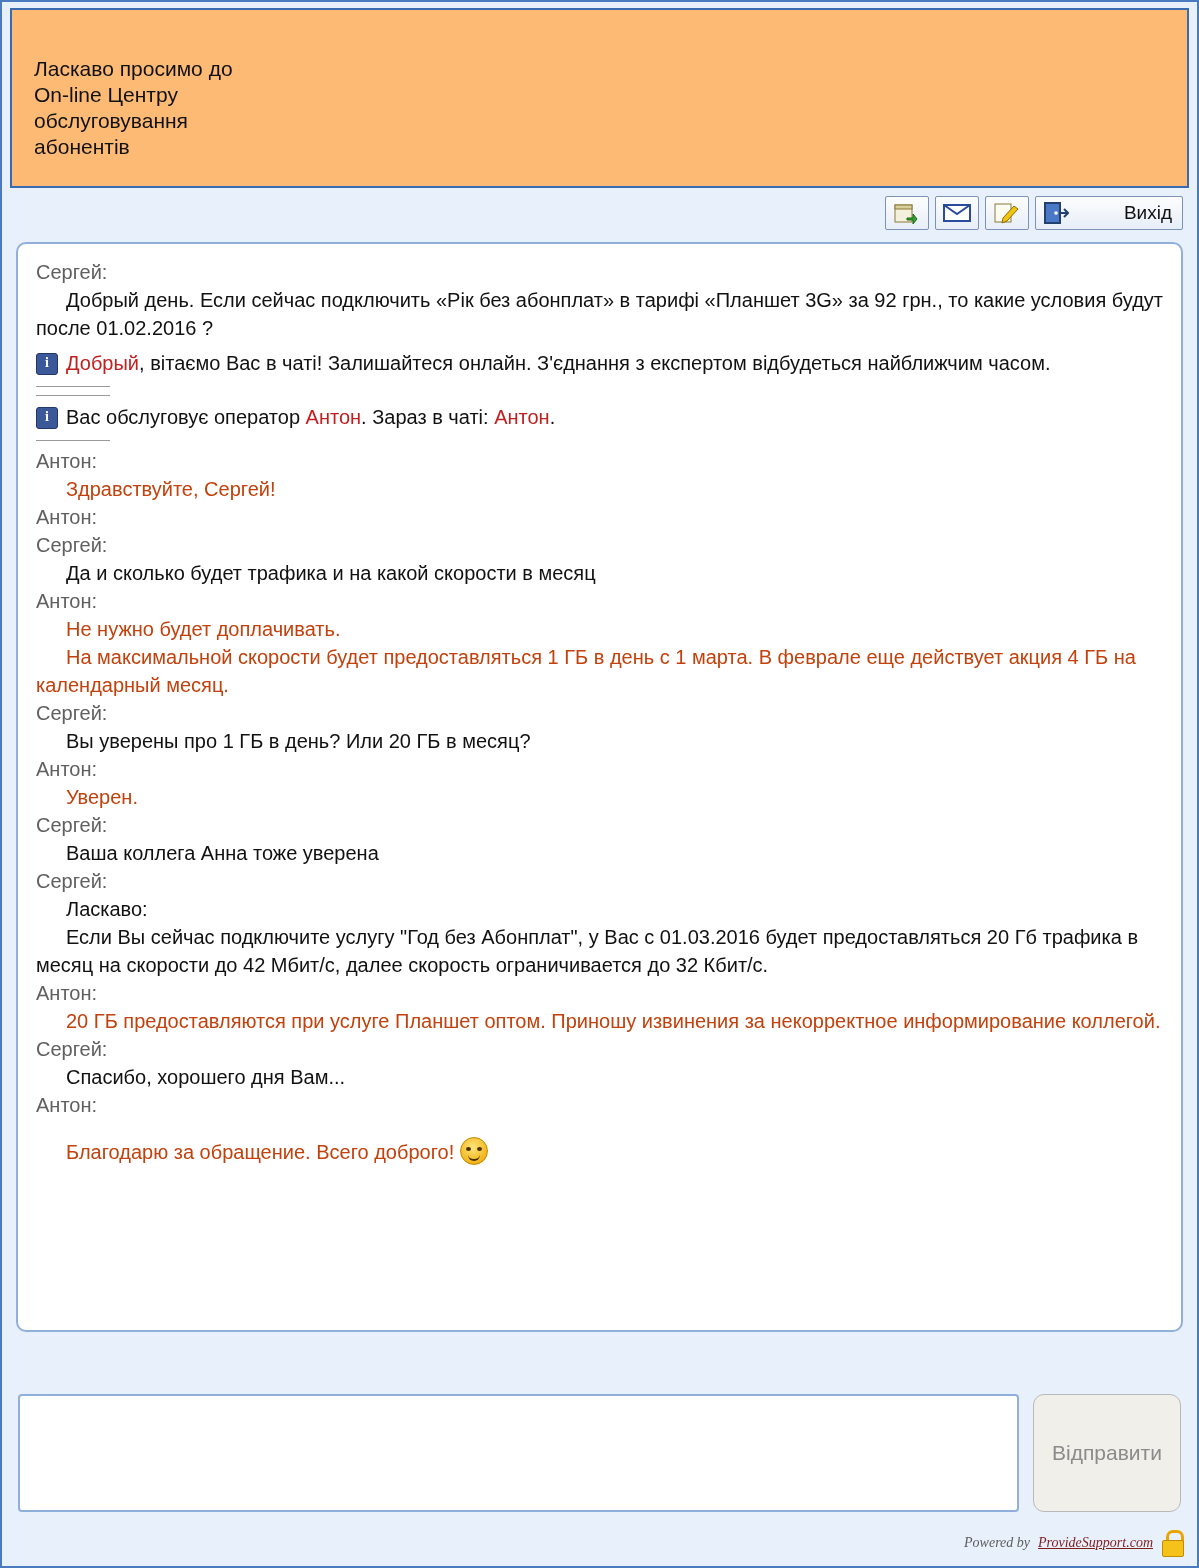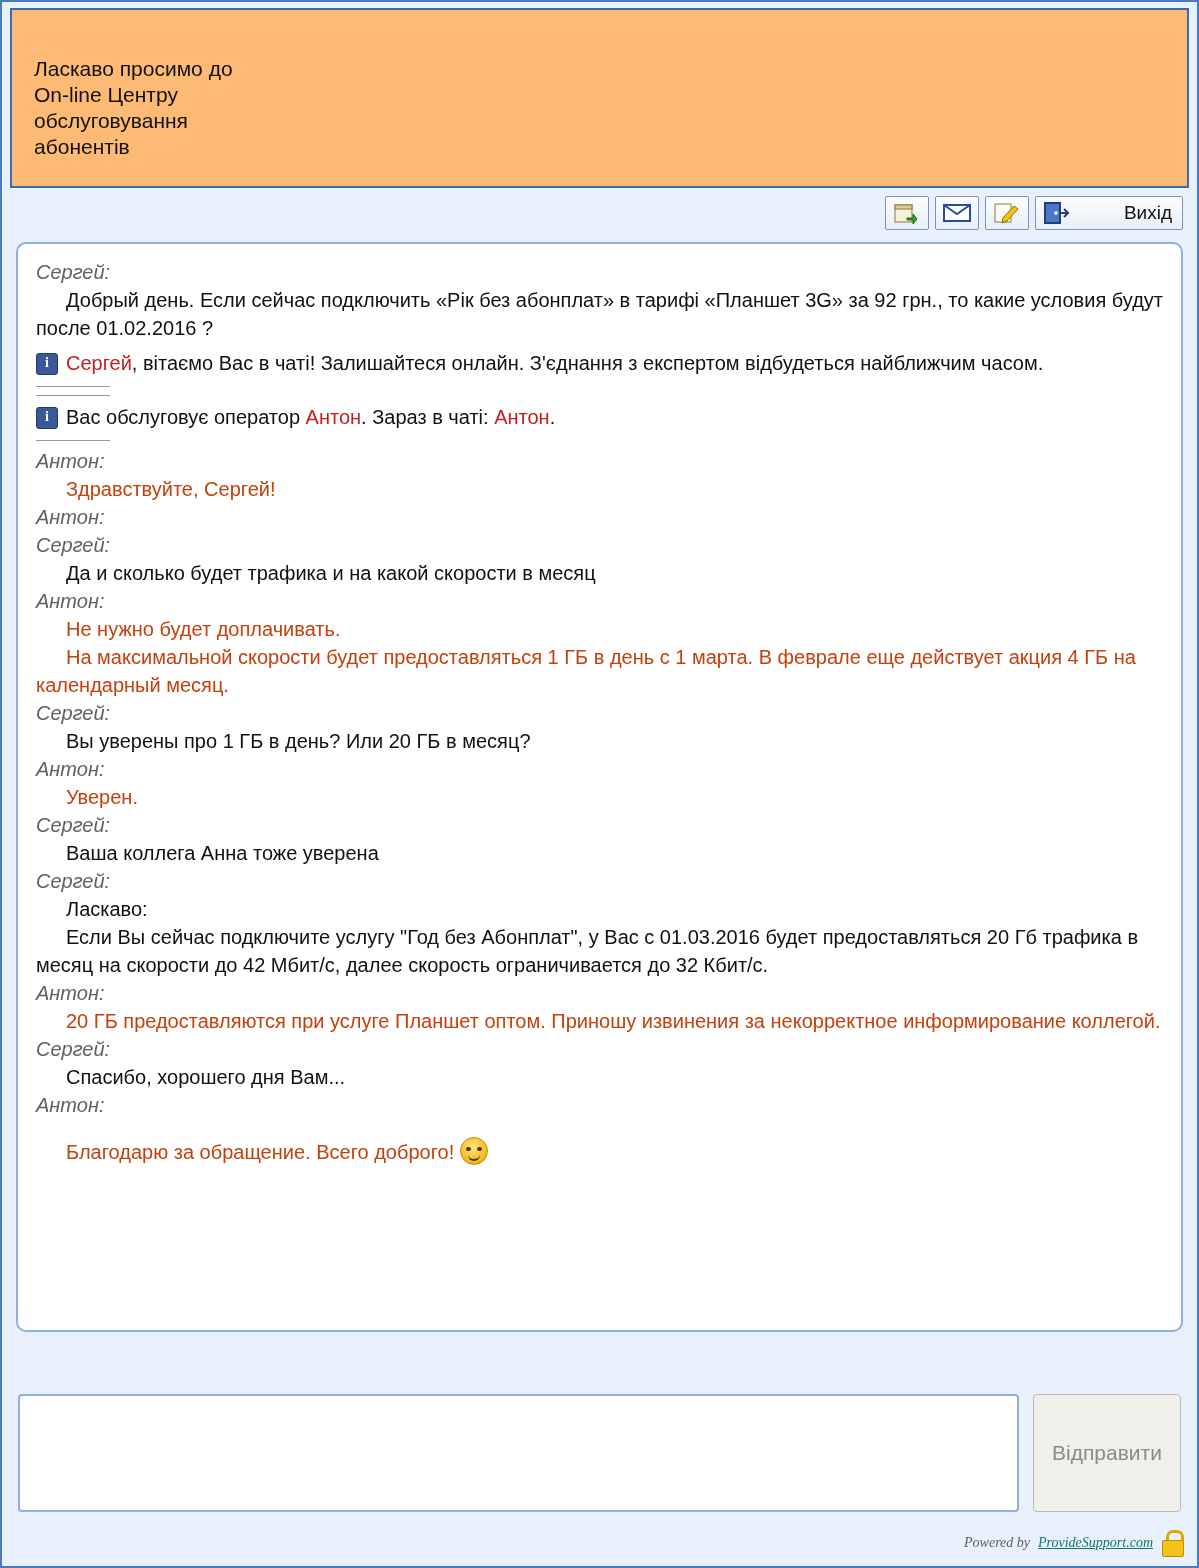--- a/index.html
+++ b/index.html
@@ -88,21 +88,20 @@
     height: 1090px;
     box-sizing: border-box;
     padding: 14px 18px 10px 18px;
     overflow: hidden;
     position: relative;
   }
   .speaker {
     color: #606060;
     font-size: 20px;
     line-height: 28px;
-    font-style: italic;
   }
   .msg {
     font-size: 20px;
     line-height: 28px;
     text-indent: 30px;
   }
   .msg.guest { color: #111111; }
   .msg.agent { color: #c2410c; }
   .sysrow {
     display: flex;
@@ -185,42 +184,42 @@
     padding: 8px 10px;
     resize: none;
     color: #111;
   }
   .send-btn {
     flex: 0 0 auto;
     width: 148px;
     height: 118px;
     box-sizing: border-box;
     border: 1px solid #b9b9b9;
-    border-radius: 4px;
+    border-radius: 11px;
     background: #f1efe9;
     color: #8b8b8b;
     font-family: "Liberation Sans", sans-serif;
     font-size: 21px;
     cursor: default;
   }
   
   .footer {
     position: absolute;
     right: 14px;
     bottom: 10px;
     display: flex;
     align-items: center;
     gap: 8px;
     font-size: 14px;
     color: #5c5c5c;
     font-family: "Liberation Serif", serif;
     font-style: italic;
   }
   .footer-link {
-    color: #0f766e;
+    color: #7f1d1d;
     text-decoration: underline;
     font-style: italic;
     cursor: pointer;
   }
   .lock {
     width: 22px;
     height: 26px;
     position: relative;
     display: inline-block;
   }
@@ -289,21 +288,21 @@
     </div>
   </div>
 
   <div class="chat-box">
 
     <div class="speaker">Сергей:</div>
     <div class="msg guest">Добрый день. Если сейчас подключить «Рік без абонплат» в тарифі «Планшет 3G» за 92 грн., то какие условия будут после 01.02.2016 ?</div>
 
     <div class="sysrow">
       <span class="info-icon">i</span>
-      <span class="sys-text"><span class="hl">Сергей</span><span>, вітаємо Вас в чаті! Залишайтеся онлайн. З'єднання з експертом відбудеться найближчим часом.</span></span>
+      <span class="sys-text"><span class="hl">Добрый</span><span>, вітаємо Вас в чаті! Залишайтеся онлайн. З'єднання з експертом відбудеться найближчим часом.</span></span>
     </div>
 
     <div class="rule"></div>
     <div class="rule"></div>
 
     <div class="sysrow">
       <span class="info-icon">i</span>
       <span class="sys-text"><span>Вас обслуговує оператор </span><span class="hl">Антон</span><span>. Зараз в чаті: </span><span class="hl">Антон</span><span>.</span></span>
     </div>
 

